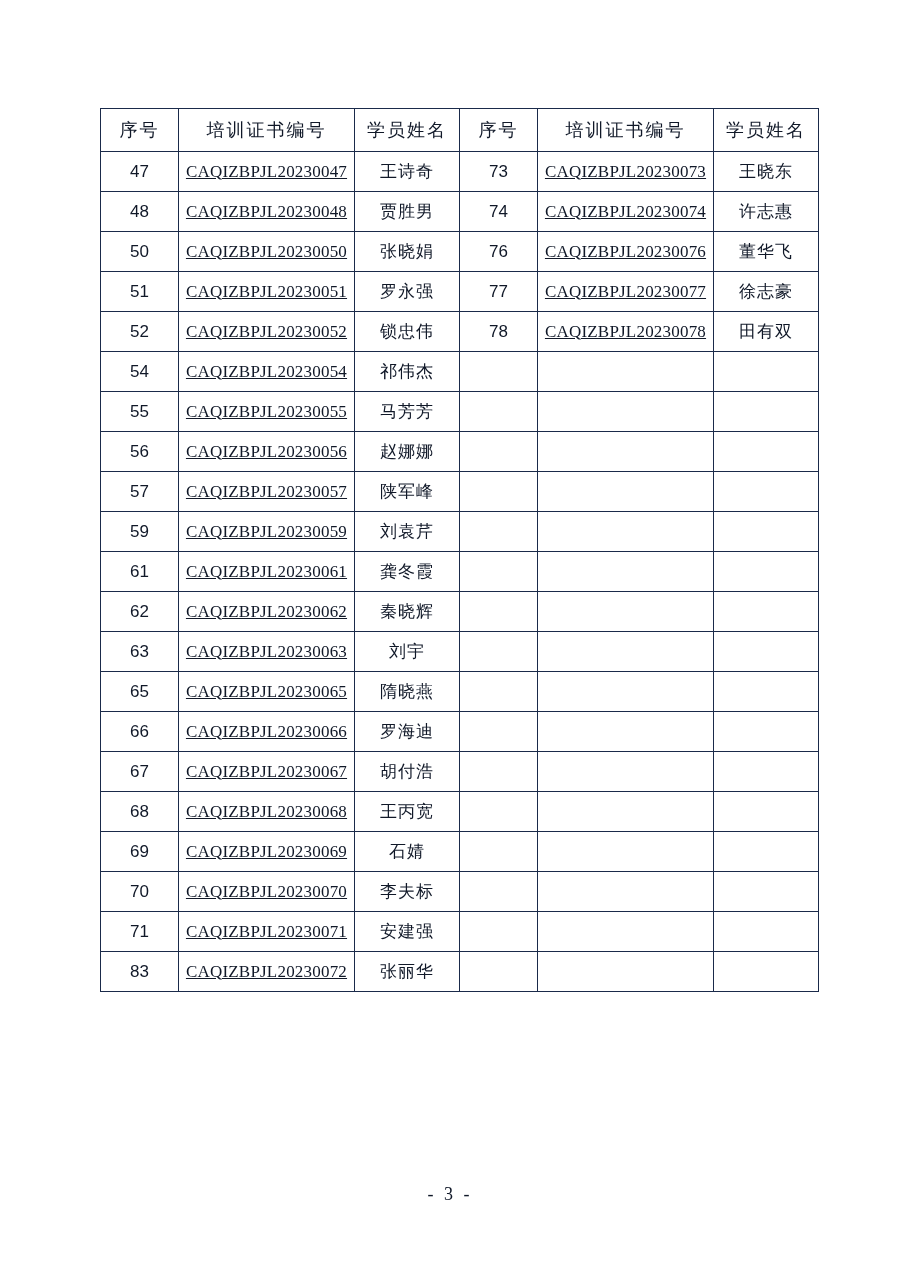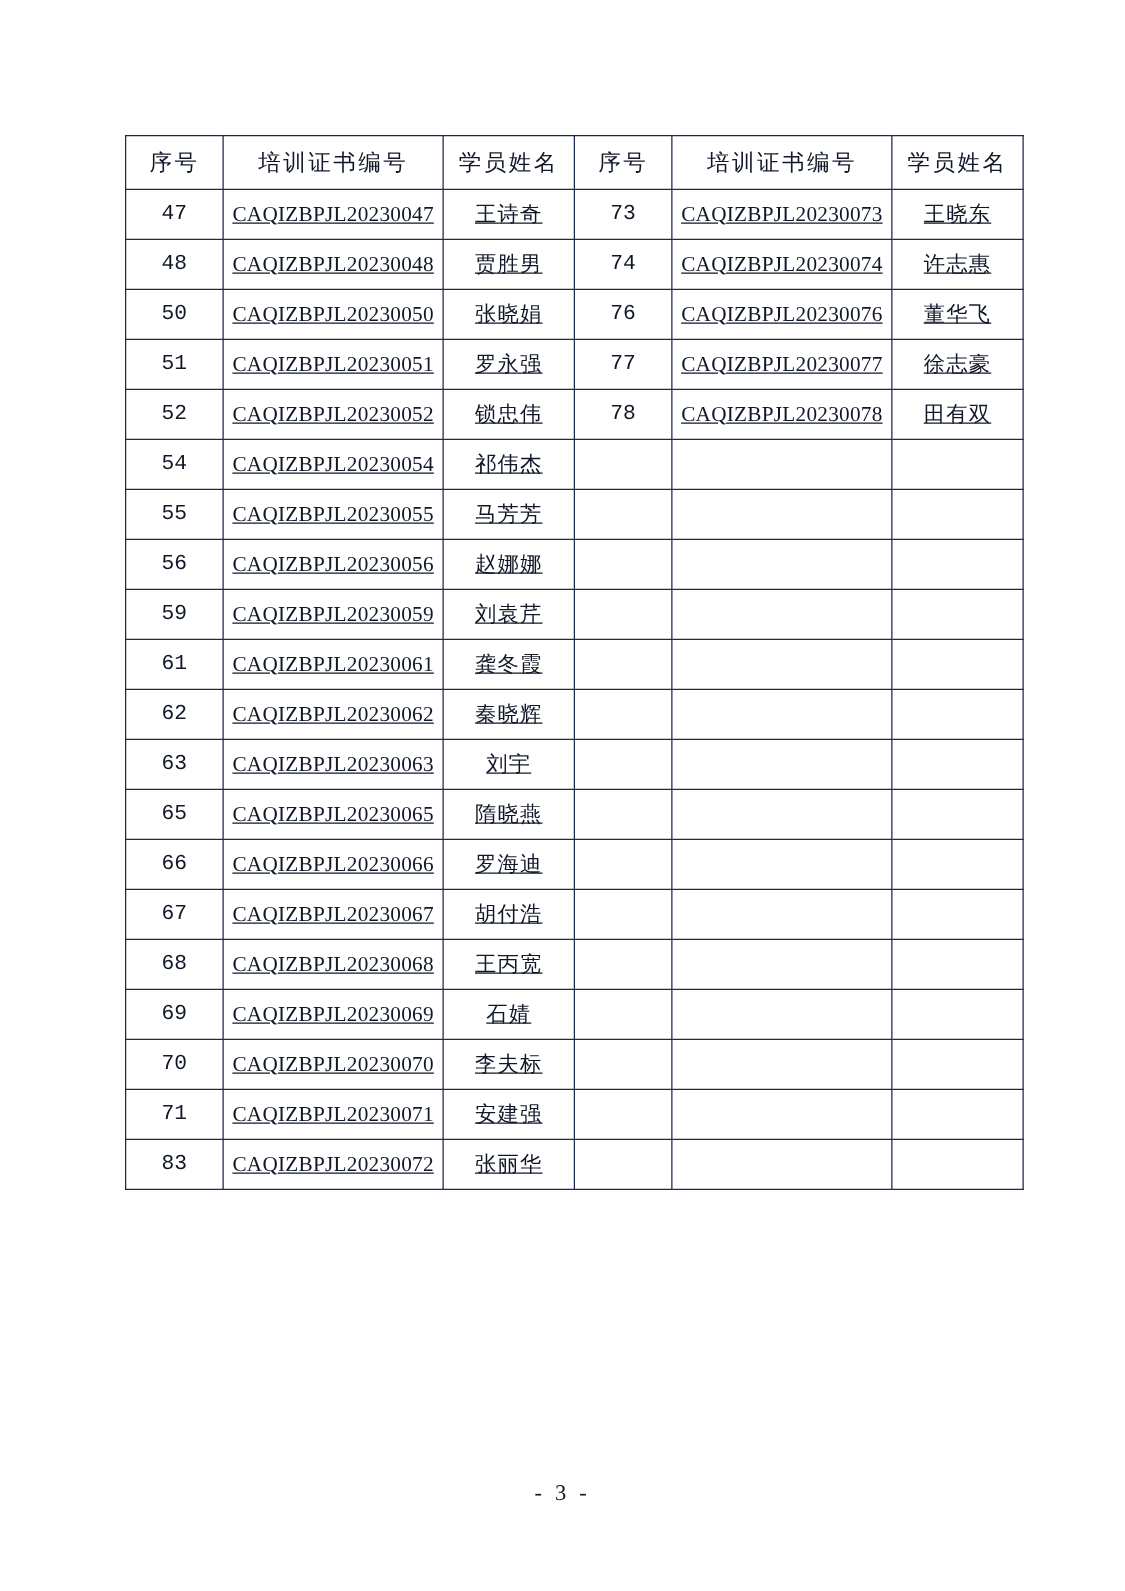--- a/index.html
+++ b/index.html
@@ -55,29 +55,28 @@
   .cert {
     font-family: "Liberation Serif", "DejaVu Serif", serif;
     font-size: 16px;
     letter-spacing: 0.2px;
     text-decoration: underline;
   }
   .cn {
     font-family: "DejaVu Sans", "Liberation Sans", sans-serif;
     font-size: 16px;
     letter-spacing: 1px;
-    text-decoration: underline;
   }
   .hdr-cn {
     font-family: "DejaVu Sans", "Liberation Sans", sans-serif;
     font-size: 17px;
     letter-spacing: 3px;
   }
   .idx {
-    font-family: Liberation Mono, monospace;
+    font-family: Liberation Sans, sans-serif;
     font-size: 17px;
   }
   .page-number {
     position: absolute;
     left: 0;
     top: 1172px;
     width: 900px;
     text-align: center;
     font-size: 18px;
     letter-spacing: 3px;
@@ -169,20 +168,28 @@
           </tr>
           <tr>
             <td class="idx">56</td>
             <td class="cert">CAQIZBPJL20230056</td>
             <td class="cn">赵娜娜</td>
             <td class="idx"></td>
             <td class="cert"></td>
             <td class="cn"></td>
           </tr>
           <tr>
+            <td class="idx">57</td>
+            <td class="cert">CAQIZBPJL20230057</td>
+            <td class="cn">陕军峰</td>
+            <td class="idx"></td>
+            <td class="cert"></td>
+            <td class="cn"></td>
+          </tr>
+          <tr>
             <td class="idx">59</td>
             <td class="cert">CAQIZBPJL20230059</td>
             <td class="cn">刘袁芹</td>
             <td class="idx"></td>
             <td class="cert"></td>
             <td class="cn"></td>
           </tr>
           <tr>
             <td class="idx">61</td>
             <td class="cert">CAQIZBPJL20230061</td>

